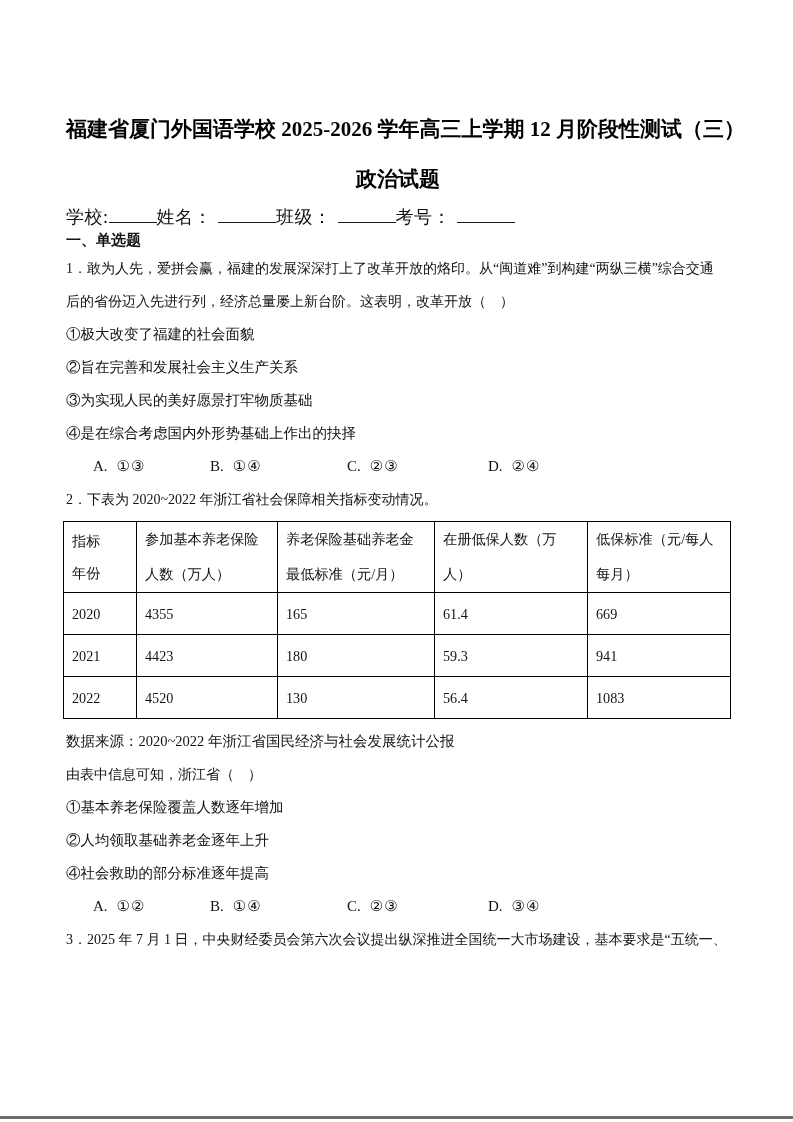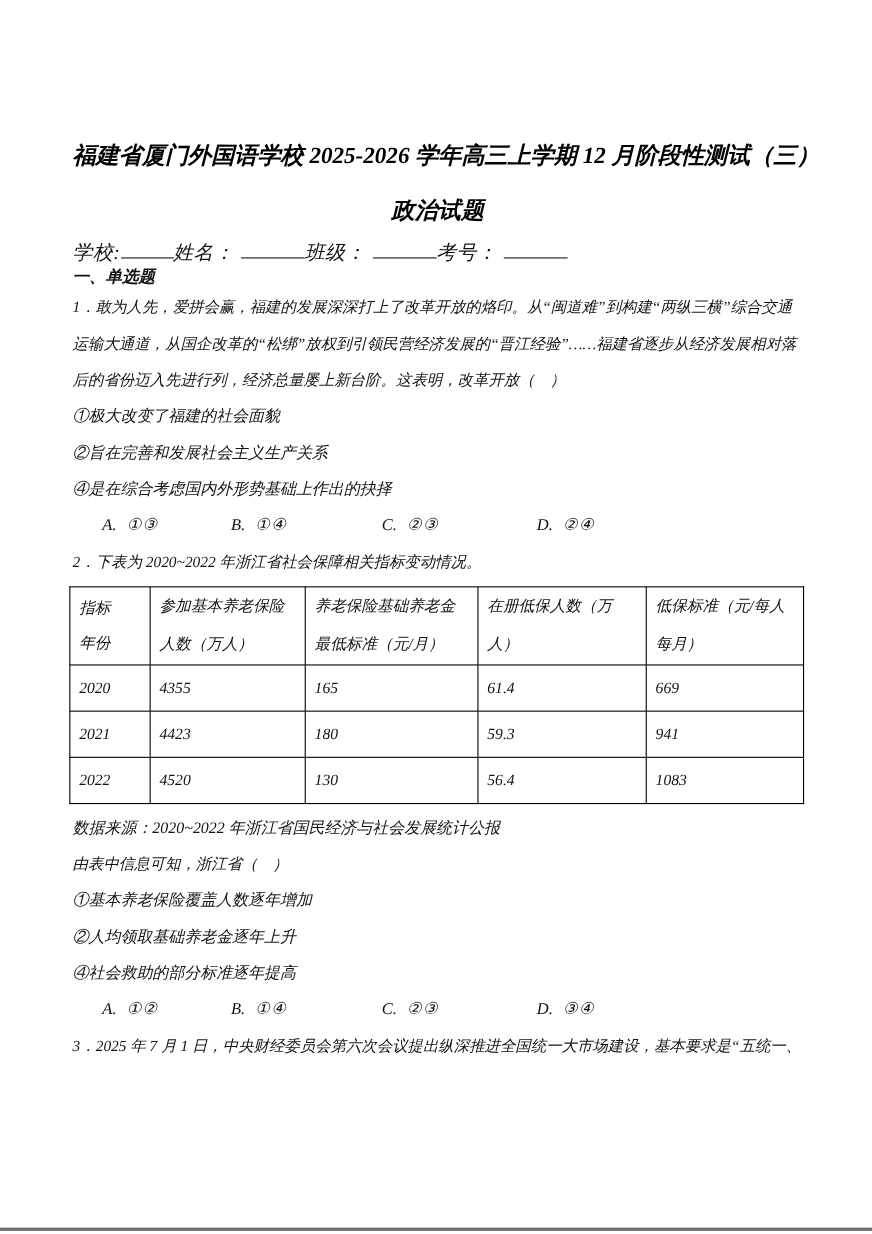--- a/index.html
+++ b/index.html
@@ -5,21 +5,21 @@
   html, body { margin: 0; padding: 0; background: #ffffff; }
   .page {
     position: relative;
     width: 793px;
     height: 1122px;
     background: #ffffff;
     overflow: hidden;
     font-family: "Liberation Serif", "DejaVu Serif", serif;
     color: #121212;
   }
-  .content { position: absolute; left: 66px; top: 12px; width: 664px; font-style: italic; }
+  .content { position: absolute; left: 66px; top: 0; width: 664px; }
 
   .title-line1 {
     margin-top: 114px;
     text-align: center;
     font-size: 21px;
     font-weight: 700;
     line-height: 30px;
     white-space: nowrap;
     color: #000;
   }
@@ -114,24 +114,24 @@
     <div class="title-line2">政治试题</div>
 
     <div class="info-line">
       <span class="lbl">学校:</span><span class="blank first"></span><span class="lbl">姓名：</span><span class="gap"></span><span class="blank"></span><span class="lbl">班级：</span><span class="gap"></span><span class="blank"></span><span class="lbl">考号：</span><span class="gap"></span><span class="blank"></span>
     </div>
 
     <div class="section-heading">一、单选题</div>
 
     <div>
       <div class="line">1．敢为人先，爱拼会赢，福建的发展深深打上了改革开放的烙印。从“闽道难”到构建“两纵三横”综合交通</div>
-      <div class="line">运输大通道，从国企改革的“松绑”放权到引领民营经济发展的“晋江经验”……福建省逐步从经济发展相对落</div>
       <div class="line">后的省份迈入先进行列，经济总量屡上新台阶。这表明，改革开放（　）</div>
       <div class="opt-line">①极大改变了福建的社会面貌</div>
       <div class="opt-line">②旨在完善和发展社会主义生产关系</div>
+      <div class="opt-line">③为实现人民的美好愿景打牢物质基础</div>
       <div class="opt-line">④是在综合考虑国内外形势基础上作出的抉择</div>
       <div class="choices">
         <span class="choice c1"><span>A.</span><span class="nums">①③</span></span><span class="choice c2"><span>B.</span><span class="nums">①④</span></span><span class="choice c3"><span>C.</span><span class="nums">②③</span></span><span class="choice c4"><span>D.</span><span class="nums">②④</span></span>
       </div>
     </div>
 
     <div>
       <div class="line">2．下表为 2020~2022 年浙江省社会保障相关指标变动情况。</div>
 
       <table class="q-table">

